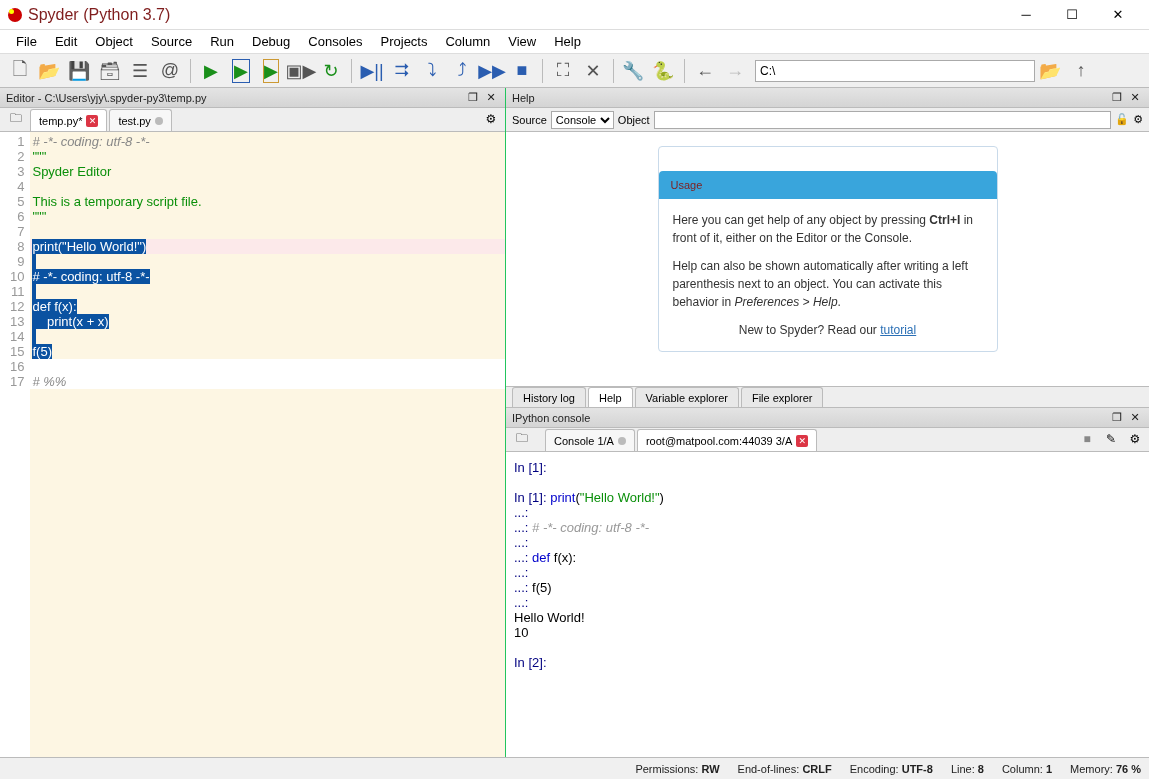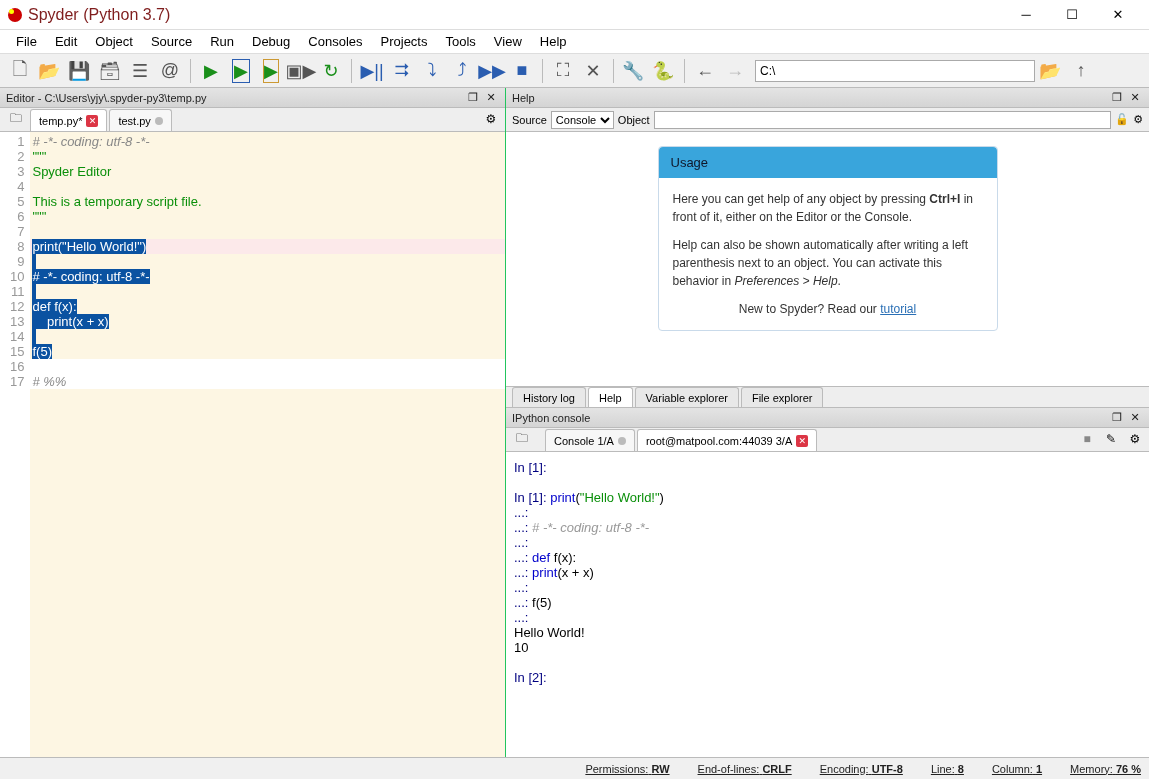--- a/index.html
+++ b/index.html
@@ -48,39 +48,39 @@
 .c-gray { color: #888; font-style: italic; }
 .c-green { color: #0a8f0a; }
 .code .plain { background: #fff; }
 
 .help-wrap { flex: 1; display:flex; flex-direction: column; }
 .help-toolbar { height: 24px; background: #eee; border-bottom: 1px solid #bbb; display: flex; align-items: center; padding: 0 6px; gap: 4px; font-size: 11px;}
 .help-toolbar select, .help-toolbar input { border: 1px solid #aaa; font-size: 11px; height: 18px; background:#fff;}
 .help-toolbar .obj-input { flex: 1; }
 .help-body { flex: 1; background: #fff; display: flex; justify-content: center; padding-top: 14px; overflow:auto;}
 .help-card { width: 340px; border: 1px solid #c9daea; border-radius: 4px; background: #fff; height: fit-content;}
-.help-card .hdr { background: #39a5dc; color: #0f172a; padding: 8px 12px; font-size: 13px; border-radius: 4px 4px 0 0;}
+.help-card .hdr { background: #39a5dc; color: #7f1d1d; padding: 8px 12px; font-size: 11px; border-radius: 4px 4px 0 0; margin-top: 24px;}
 .help-card .content { padding: 12px 14px; font-size: 12px; color: #333; line-height: 1.5;}
 .help-card .content p { margin-bottom: 10px;}
 .help-card .tutorial { text-align: center; margin-top: 6px;}
 .help-card a { color: #2a6fb5; }
 
 .inner-tabs { height: 22px; background: #eee; border-top: 1px solid #bbb; border-bottom: 1px solid #bbb; display: flex; padding: 0 6px; align-items:flex-end;}
 .inner-tab { border:1px solid #bbb; border-bottom:none; padding: 1px 10px; font-size: 11px; background:#e8e8e8; border-radius: 3px 3px 0 0; margin-right:2px; height:20px; display:flex; align-items:center;}
 .inner-tab.active { background: #fff; }
 
 .console-wrap { flex: 1; display: flex; flex-direction: column;}
 .console-body { flex:1; background:#fff; overflow:auto; font-family: Consolas, monospace; font-size: 13px; padding: 8px; line-height: 15px;}
 .cons-navy { color: #000080; }
 .cons-comment { color: #999; font-style: italic; }
 .cons-green { color: #0a8f0a; }
 .cons-blue { color: #0000cc; }
 
 .statusbar { height: 22px; background: #f0f0f0; border-top: 1px solid #bbb; display: flex; align-items: center; padding: 0 8px; font-size: 11px; color: #222;}
-.statusbar .sb { margin-left: 28px; text-decoration: underline;}
+.statusbar .sb { margin-left: 18px;}
 .statusbar .spacer { flex:1;}
 .statusbar b { font-weight: bold; }
 .lock-icon { font-size: 11px; color: #666;}
 </style>
 </head>
 <body>
 
 <div class="titlebar">
   <div class="logo"></div>
   <div class="title">Spyder (Python 3.7)</div>
@@ -93,21 +93,21 @@
 
 <div class="menubar" id="menubar">
     <div class="menu-item">File</div>
     <div class="menu-item">Edit</div>
     <div class="menu-item">Object</div>
     <div class="menu-item">Source</div>
     <div class="menu-item">Run</div>
     <div class="menu-item">Debug</div>
     <div class="menu-item">Consoles</div>
     <div class="menu-item">Projects</div>
-    <div class="menu-item">Tools</div>
+    <div class="menu-item">Column</div>
     <div class="menu-item">View</div>
     <div class="menu-item">Help</div>
   </div>
 
 <div class="toolbar">
   <div class="tb-btn">🗋</div>
   <div class="tb-btn">📂</div>
   <div class="tb-btn">💾</div>
   <div class="tb-btn">🗃</div>
   <div class="tb-btn">☰</div>
@@ -271,21 +271,20 @@
         <div class="gear">⚙</div>
       </div>
       <div class="console-body" id="console-body">
           <div><span class="cons-navy">In [1]:</span></div>
           <div>&nbsp;</div>
           <div><span class="cons-navy">In [1]:</span> <span class="cons-blue">print</span>(<span class="cons-green">"Hello World!"</span>)</div>
           <div><span class="cons-navy">   ...:</span> </div>
           <div><span class="cons-navy">   ...:</span> <span class="cons-comment"># -*- coding: utf-8 -*-</span></div>
           <div><span class="cons-navy">   ...:</span> </div>
           <div><span class="cons-navy">   ...:</span> <span class="cons-blue">def</span> f(x):</div>
-          <div><span class="cons-navy">   ...:</span>     <span class="cons-blue">print</span>(x + x)</div>
           <div><span class="cons-navy">   ...:</span> </div>
           <div><span class="cons-navy">   ...:</span> f(5)</div>
           <div><span class="cons-navy">   ...:</span> </div>
           <div>Hello World!</div>
           <div>10</div>
           <div>&nbsp;</div>
           <div><span class="cons-navy">In [2]:</span></div>
         </div>
     </div>
   </div>

